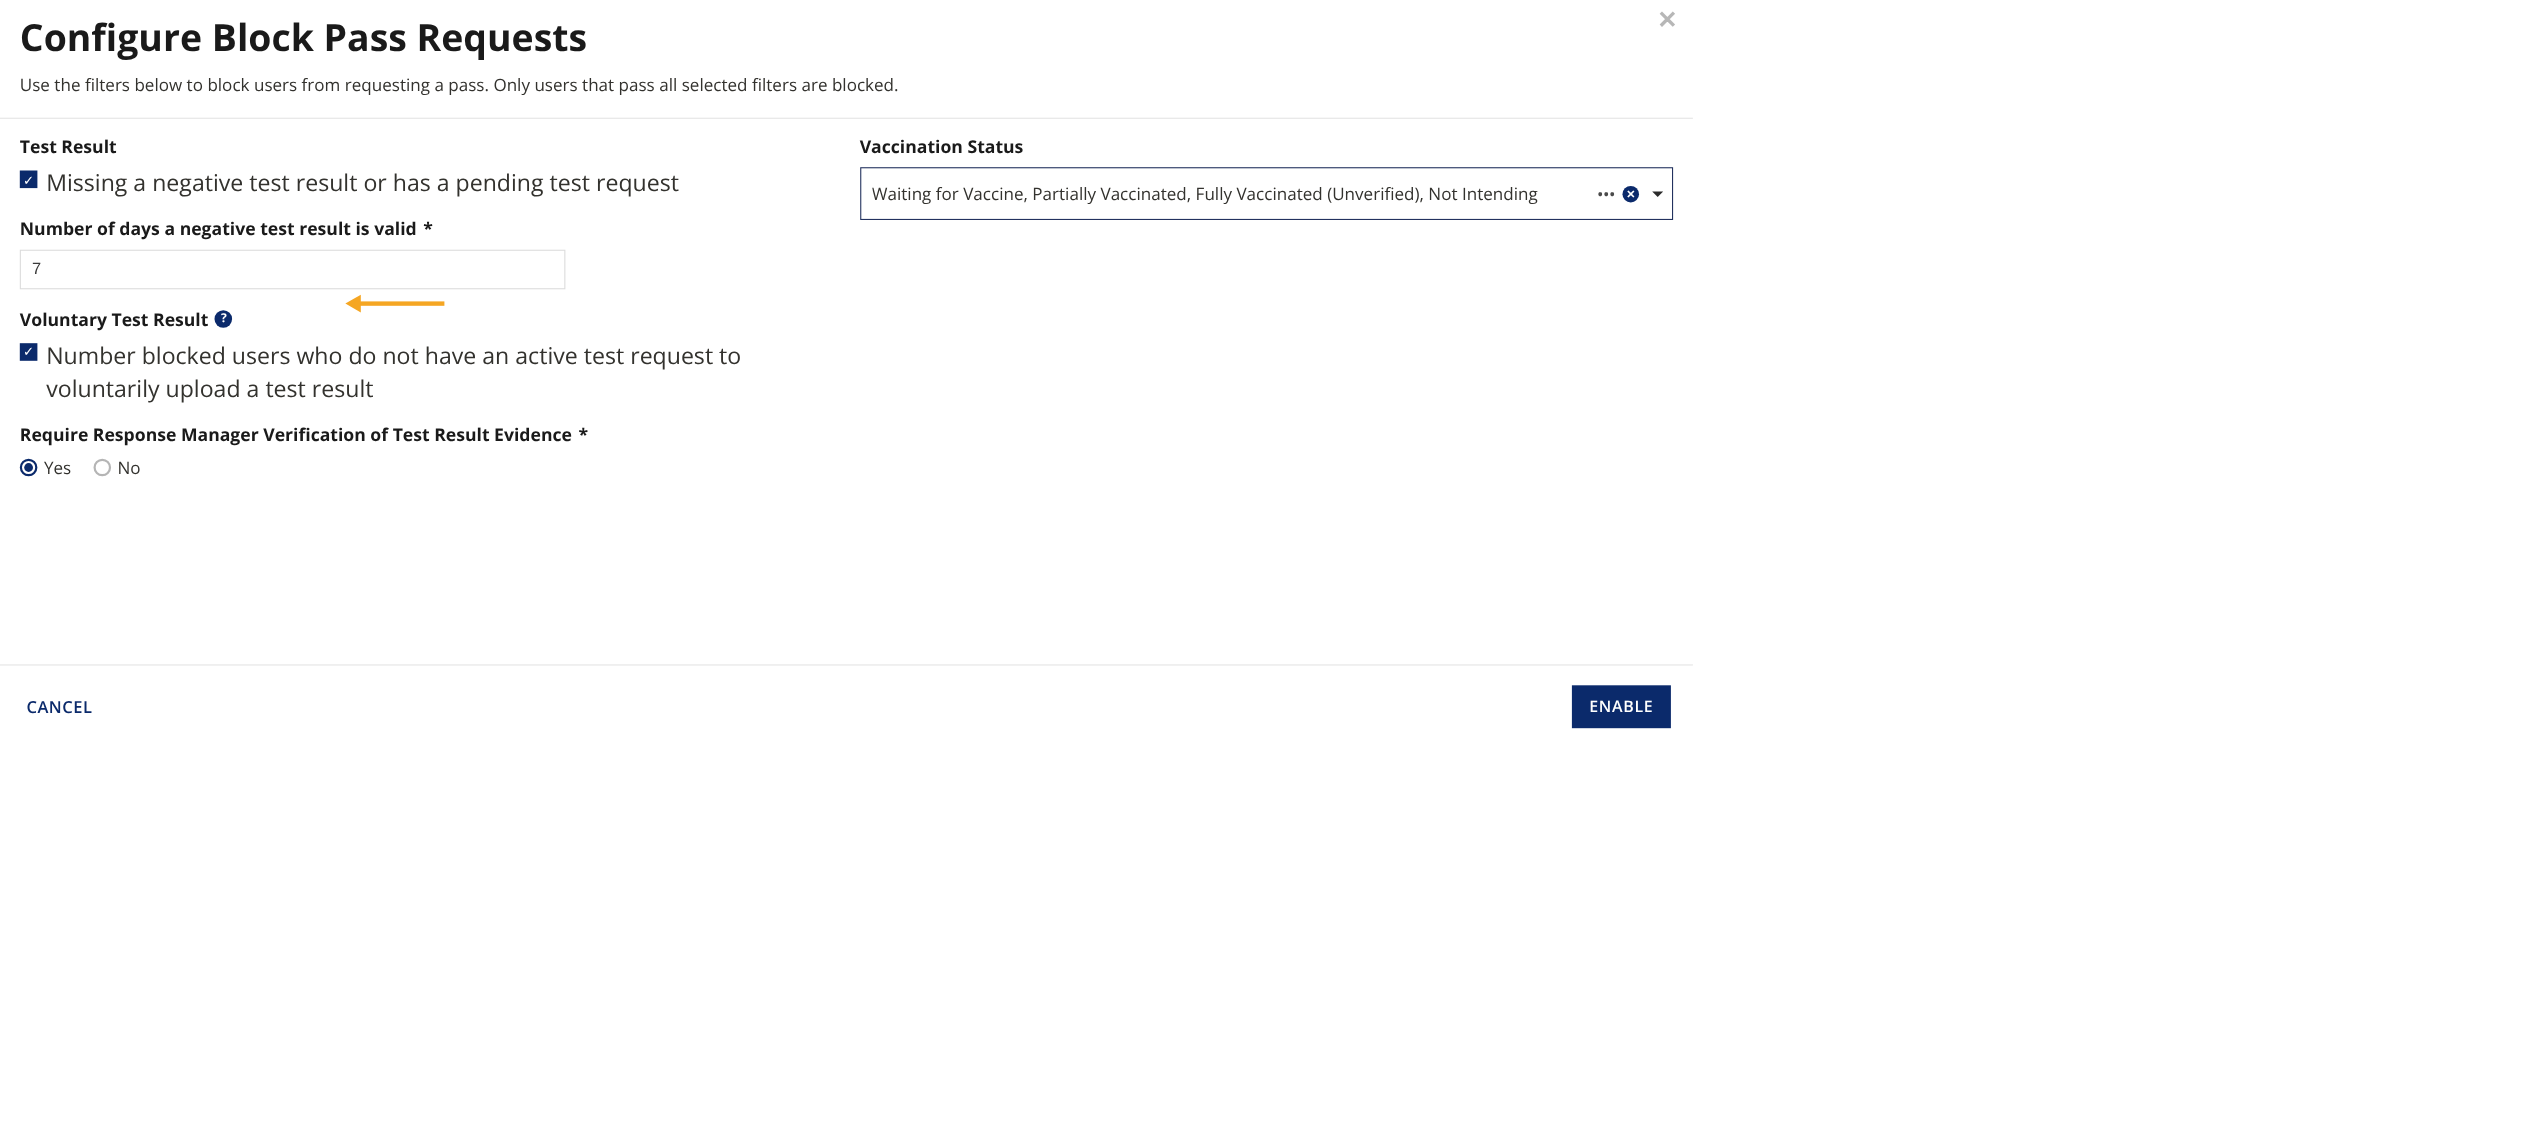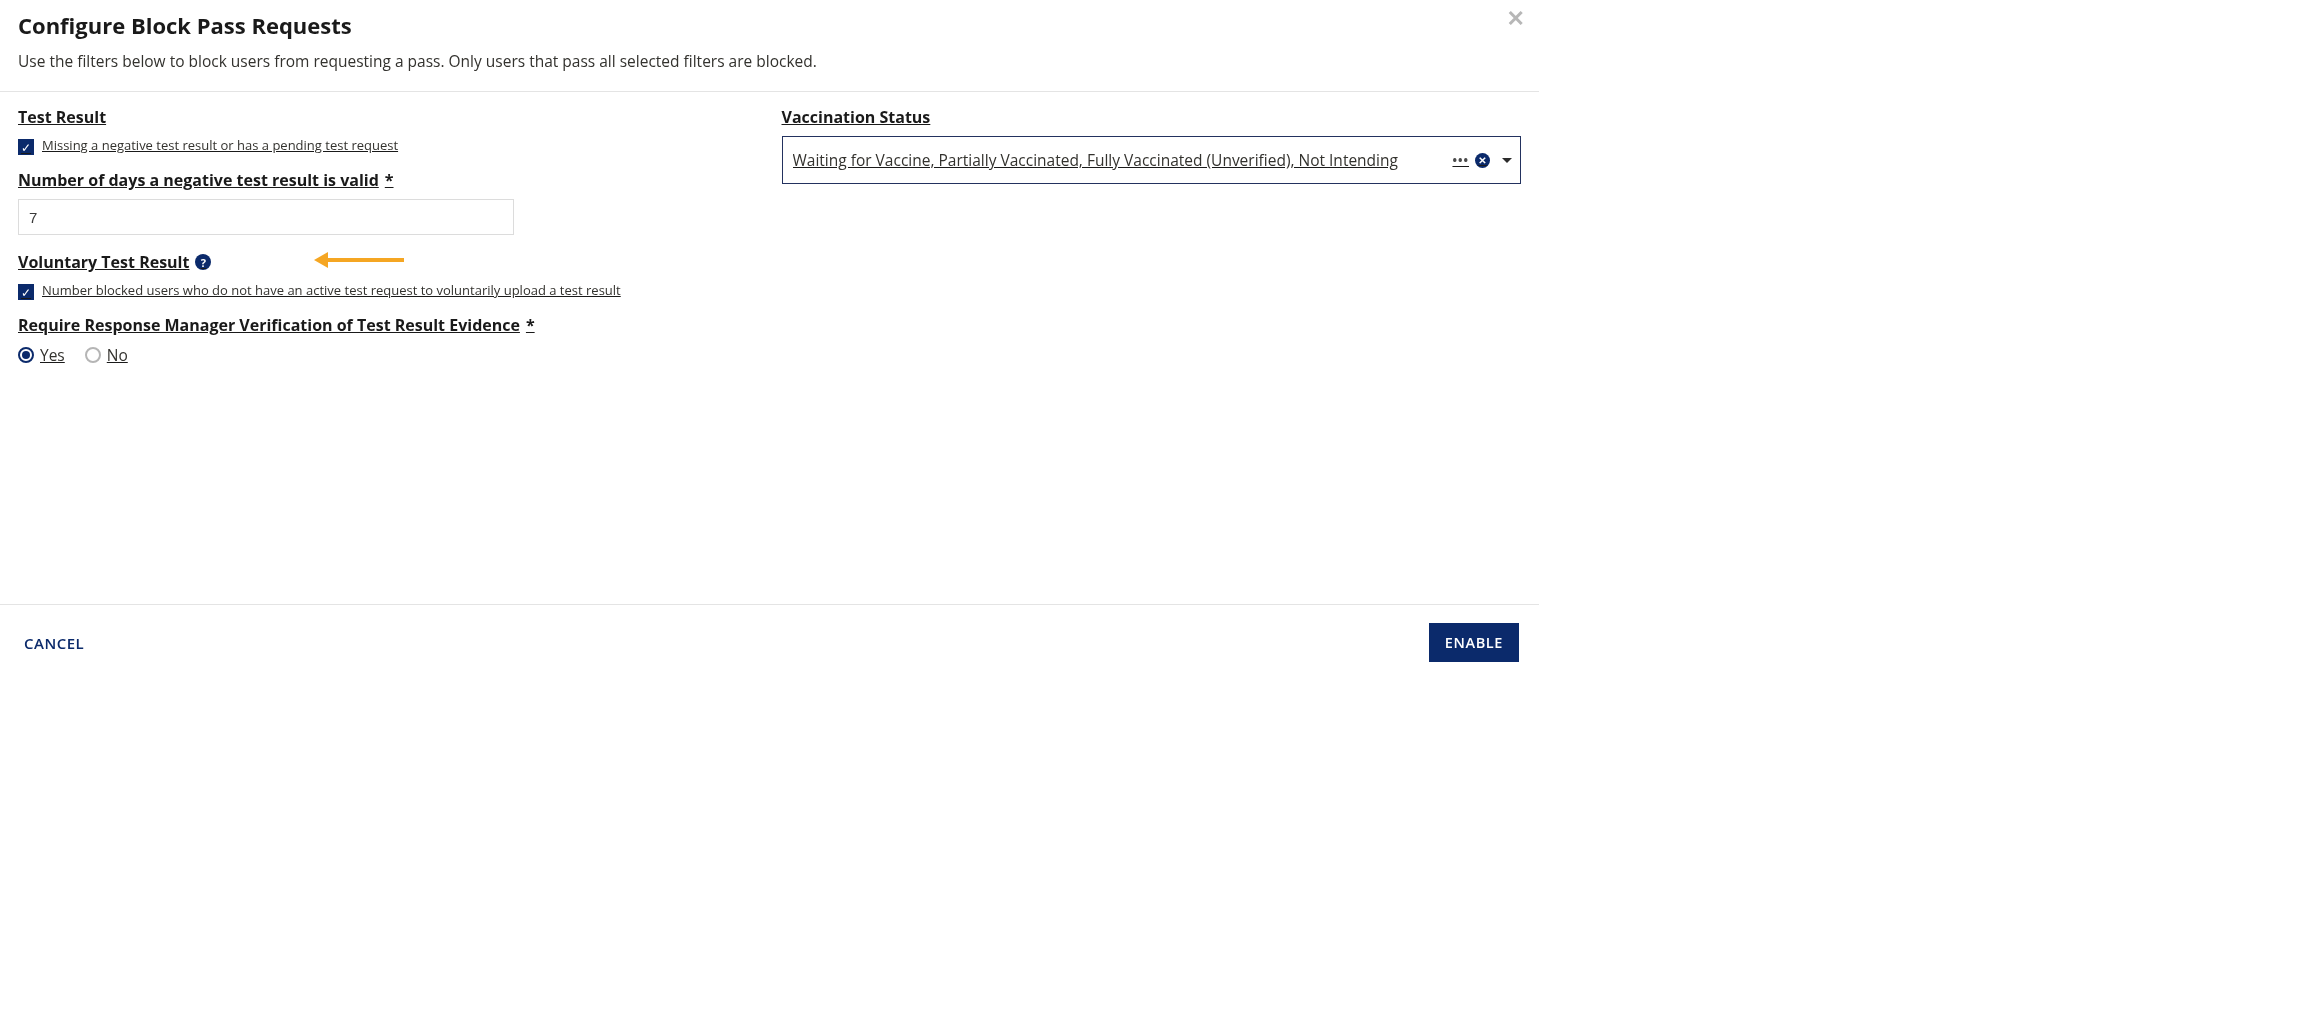--- a/index.html
+++ b/index.html
@@ -11,21 +11,21 @@
     height: 680px;
     overflow: hidden;
     position: relative;
   }
   .modal-header {
     padding: 10px 18px 18px 18px;
     border-bottom: 1px solid #e4e4e4;
     position: relative;
   }
   .modal-title {
-    font-size: 22px;
+    font-size: 34px;
     font-weight: 700;
     color: #1a1a1a;
     margin-bottom: 10px;
   }
   .modal-subtitle {
     font-size: 15.5px;
     color: #33322e;
     line-height: 1.5;
   }
   .close-x {
@@ -35,21 +35,20 @@
     color: #b7b7b7;
     font-size: 22px;
     font-weight: 700;
     cursor: pointer;
     line-height: 1;
   }
   .modal-body {
     display: flex;
     padding: 14px 18px 0 18px;
     gap: 24px;
-    text-decoration: underline;
   }
   .col { flex: 1 1 50%; min-width: 0; }
   .section-label {
     font-size: 16px;
     font-weight: 700;
     color: #1a1a1a;
     margin-bottom: 8px;
     display: flex;
     align-items: center;
     gap: 6px;
@@ -67,21 +66,21 @@
     background: #0b2a6b;
     color: #fff;
     display: inline-flex;
     align-items: center;
     justify-content: center;
     font-size: 12px;
     margin-top: 3px;
     flex-shrink: 0;
   }
   .checkbox-label {
-    font-size: 13px;
+    font-size: 21px;
     color: #33322e;
     line-height: 1.45;
   }
   .text-input {
     width: 100%;
     max-width: 496px;
     height: 36px;
     border: 1px solid #dcdcdc;
     background: #fff;
     font-size: 15px;

